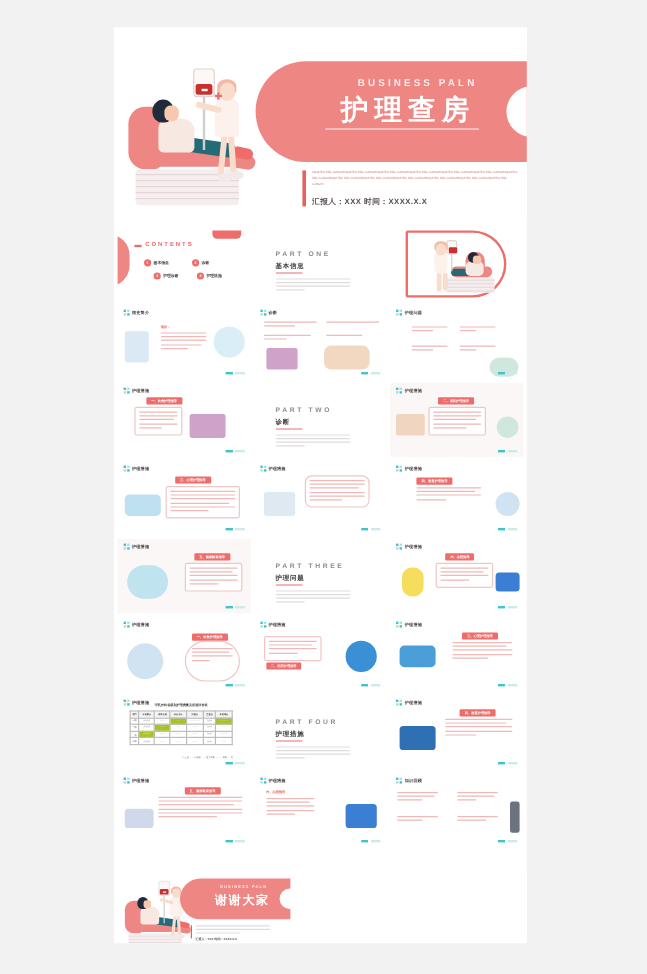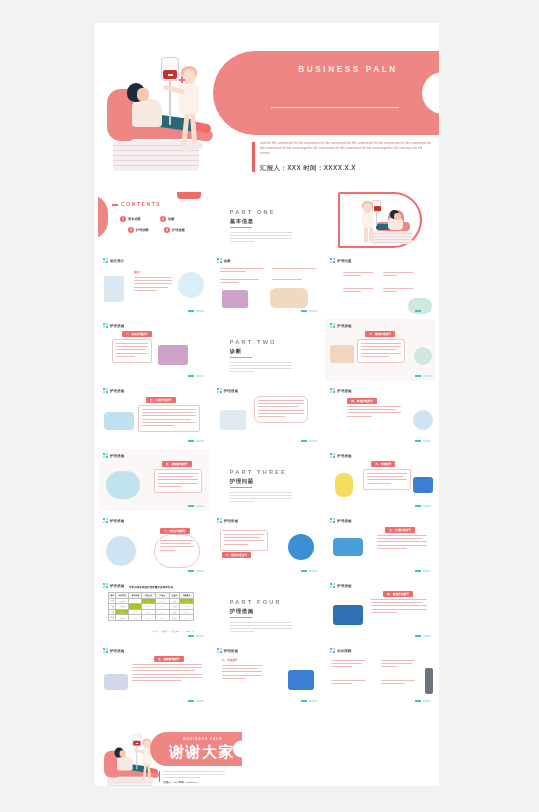--- a/index.html
+++ b/index.html
@@ -167,21 +167,21 @@
   .c-title{ position:absolute; left:23px; top:12px; font-size:5px; letter-spacing:1.6px; color:#ee6d6a; font-weight:700; }
   .c-item{ position:absolute; display:flex; align-items:center; gap:2px; }
   .c-num{ width:6px; height:6px; border-radius:50%; background:#ee6d6a; color:#fff; font-size:3px; display:flex; align-items:center; justify-content:center; font-weight:700; }
   .c-lbl{ font-size:3.2px; color:#4a4345; font-weight:700; white-space:nowrap; }
 
   
   .close{ position:relative; width:344px; height:62px; background:#fff; overflow:hidden; }
   .cl-blob{ position:absolute; left:55px; top:8px; width:92px; height:34px; background:#ee8683; border-radius:17px 0 0 17px; }
   .cl-blob:after{ content:""; position:absolute; right:-1px; top:50%; transform:translateY(-50%); width:10px; height:17px; background:#fff; border-radius:10px 0 0 10px; }
   .cl-en{ position:absolute; left:78px; top:13px; width:60px; text-align:center; font-size:3.3px; letter-spacing:1px; color:#fdeceb; font-weight:600; }
-  .cl-cn{ position:absolute; left:70px; top:19px; width:74px; text-align:center; font-size:15px; color:#fff; font-weight:700; letter-spacing:1.4px; font-family:"DejaVu Sans",sans-serif; }
+  .cl-cn{ position:absolute; left:70px; top:19px; width:74px; text-align:center; font-size:10px; color:#fff; font-weight:700; letter-spacing:1.4px; font-family:"DejaVu Sans",sans-serif; }
   .cl-body{ position:absolute; left:68px; top:47px; width:62px; }
   .cl-bar{ position:absolute; left:-4px; top:0; width:1.3px; height:11px; background:#e8615e; }
   .cl-meta{ margin-top:2px; font-size:2.5px; color:#5a5150; font-weight:600; }
   .cl-ill{ position:absolute; left:8px; top:8px; width:60px; height:48px; transform:scale(.52); transform-origin:top left; }
 </style>
 </head>
 <body>
 
 <div class="page">
   <div class="sheet">
@@ -212,20 +212,21 @@
         <div class="nur-shoe"></div>
           <div class="nur-shoe2"></div>
         <div class="nur-body"></div>
           <div class="nur-arm"></div>
         <div class="nur-hair"></div>
           <div class="nur-head"></div>
         <div class="cross"></div>
       </div>
 
       <div class="hero-en">BUSINESS PALN</div>
+      <div class="hero-cn">护理查房</div>
       <div class="hero-rule"></div>
 
       <div class="hero-body">
         <div class="hero-bar"></div>
         <div class="hero-para">input the title contentinput the title contentinput the title contentinput the title contentinput the title contentinput the title contentinput the title contentinput the title contentinput the title contentinput the title contentinput the title contentinput the title contentput the title content</div>
         <div class="hero-meta">汇报人：XXX  时间：XXXX.X.X</div>
       </div>
     </div>
 
     <div class="grid">

